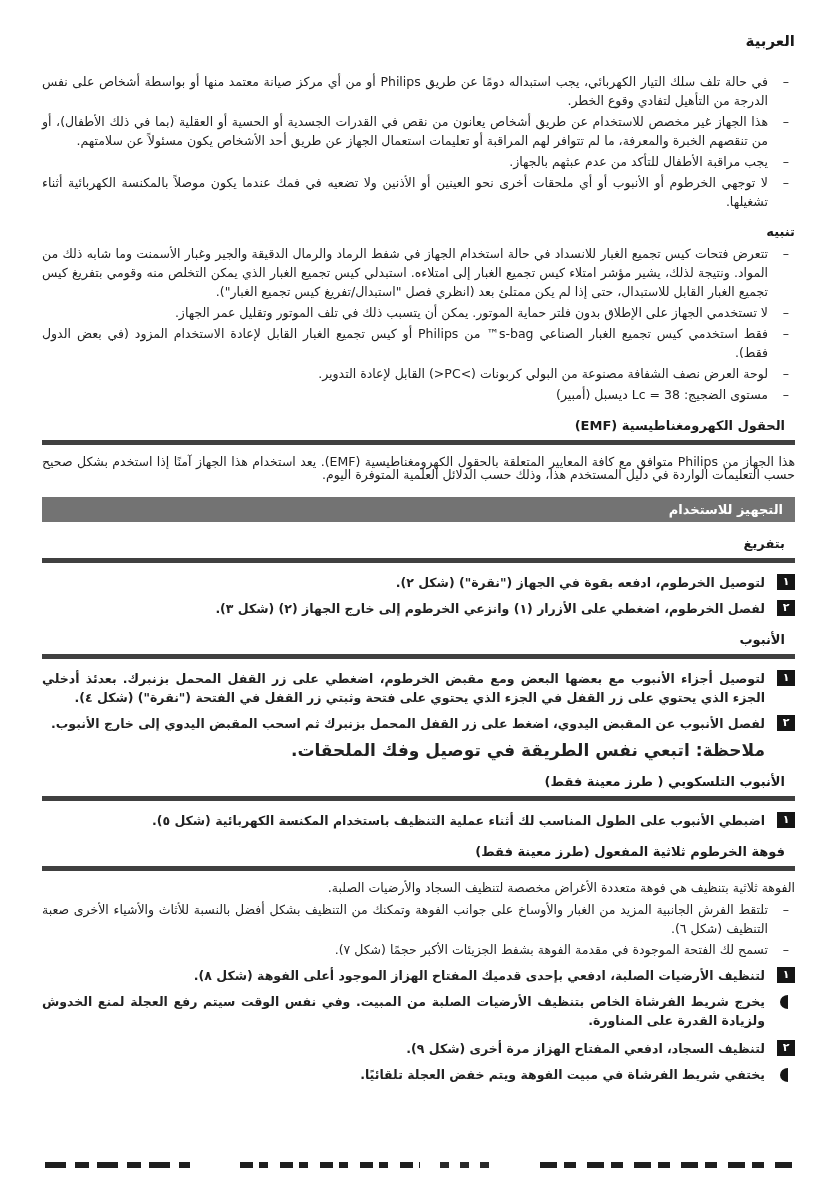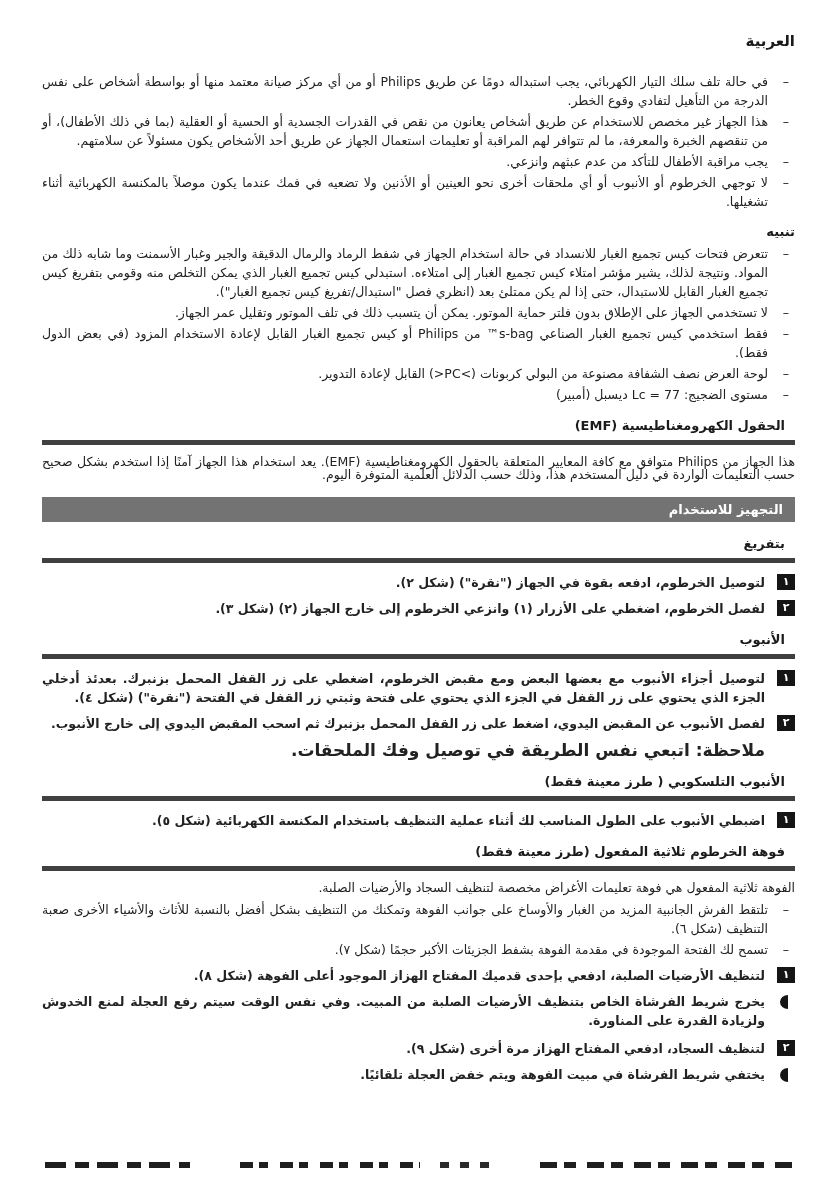--- a/index.html
+++ b/index.html
@@ -71,21 +71,21 @@
       <div class="bullet">
         <span class="dash">–</span>
         <span>في حالة تلف سلك التيار الكهربائي، يجب استبداله دومًا عن طريق Philips أو من أي مركز صيانة معتمد منها أو بواسطة أشخاص على نفس الدرجة من التأهيل لتفادي وقوع الخطر.</span>
       </div>
       <div class="bullet">
         <span class="dash">–</span>
         <span>هذا الجهاز غير مخصص للاستخدام عن طريق أشخاص يعانون من نقص في القدرات الجسدية أو الحسية أو العقلية (بما في ذلك الأطفال)، أو من تنقصهم الخبرة والمعرفة، ما لم تتوافر لهم المراقبة أو تعليمات استعمال الجهاز عن طريق أحد الأشخاص يكون مسئولاً عن سلامتهم.</span>
       </div>
       <div class="bullet">
         <span class="dash">–</span>
-        <span>يجب مراقبة الأطفال للتأكد من عدم عبثهم وانزعي.</span>
+        <span>يجب مراقبة الأطفال للتأكد من عدم عبثهم بالجهاز.</span>
       </div>
       <div class="bullet">
         <span class="dash">–</span>
         <span>لا توجهي الخرطوم أو الأنبوب أو أي ملحقات أخرى نحو العينين أو الأذنين ولا تضعيه في فمك عندما يكون موصلاً بالمكنسة الكهربائية أثناء تشغيلها.</span>
       </div>
     </div>
 
     <div class="subhead">تنبيه</div>
 
     <div>
@@ -100,21 +100,21 @@
       <div class="bullet">
         <span class="dash">–</span>
         <span>فقط استخدمي كيس تجميع الغبار الصناعي s-bag™ من Philips أو كيس تجميع الغبار القابل لإعادة الاستخدام المزود (في بعض الدول فقط).</span>
       </div>
       <div class="bullet">
         <span class="dash">–</span>
         <span>لوحة العرض نصف الشفافة مصنوعة من البولي كربونات (&gt;PC&lt;) القابل لإعادة التدوير.</span>
       </div>
       <div class="bullet">
         <span class="dash">–</span>
-        <span>مستوى الضجيج: Lc = 77 ديسبل (أمبير)</span>
+        <span>مستوى الضجيج: Lc = 38 ديسبل (أمبير)</span>
       </div>
     </div>
 
     <div class="ruleblock">
       <div class="rulehead">الحقول الكهرومغناطيسية (EMF)</div>
     </div>
     <p class="para">هذا الجهاز من Philips متوافق مع كافة المعايير المتعلقة بالحقول الكهرومغناطيسية (EMF). يعد استخدام هذا الجهاز آمنًا إذا استخدم بشكل صحيح حسب التعليمات الواردة في دليل المستخدم هذا، وذلك حسب الدلائل العلمية المتوفرة اليوم.</p>
 
     <div class="blackbar">التجهيز للاستخدام</div>
 
@@ -147,21 +147,21 @@
       <div class="rulehead">الأنبوب التلسكوبي ( طرز معينة فقط)</div>
     </div>
     <div class="step">
       <span class="stepbadge">١</span>
       <span>اضبطي الأنبوب على الطول المناسب لك أثناء عملية التنظيف باستخدام المكنسة الكهربائية (شكل ٥).</span>
     </div>
 
     <div class="ruleblock">
       <div class="rulehead">فوهة الخرطوم ثلاثية المفعول (طرز معينة فقط)</div>
     </div>
-    <p class="para">الفوهة ثلاثية المفعول هي فوهة تعليمات الأغراض مخصصة لتنظيف السجاد والأرضيات الصلبة.</p>
+    <p class="para">الفوهة ثلاثية بتنظيف هي فوهة متعددة الأغراض مخصصة لتنظيف السجاد والأرضيات الصلبة.</p>
     <div>
       <div class="bullet">
         <span class="dash">–</span>
         <span>تلتقط الفرش الجانبية المزيد من الغبار والأوساخ على جوانب الفوهة وتمكنك من التنظيف بشكل أفضل بالنسبة للأثاث والأشياء الأخرى صعبة التنظيف (شكل ٦).</span>
       </div>
       <div class="bullet">
         <span class="dash">–</span>
         <span>تسمح لك الفتحة الموجودة في مقدمة الفوهة بشفط الجزيئات الأكبر حجمًا (شكل ٧).</span>
       </div>
     </div>

